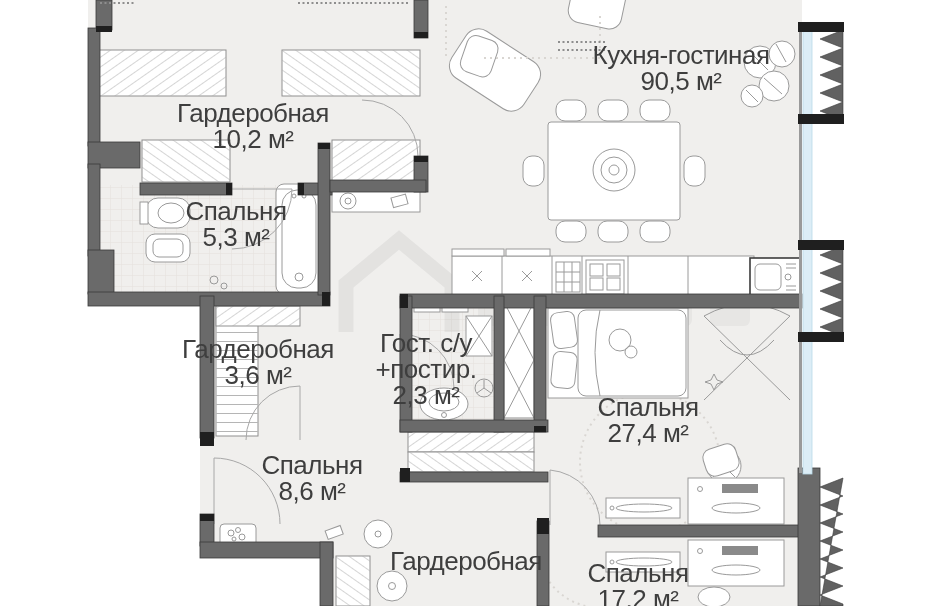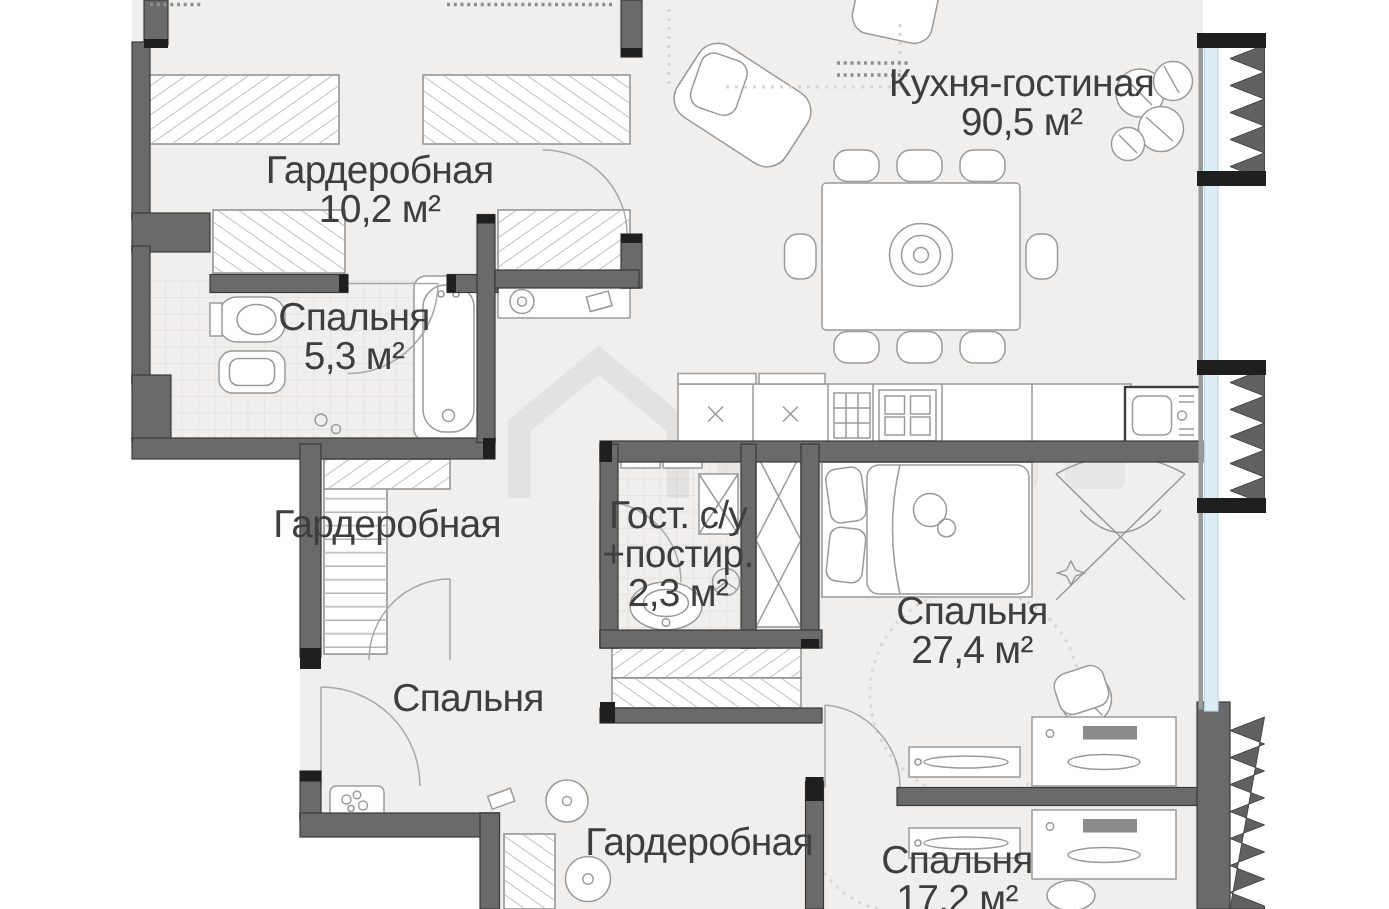--- a/index.html
+++ b/index.html
@@ -335,32 +335,34 @@
 <div class="room-label" style="left:253px;top:100px">
   <div>Гардеробная</div>
   <div>10,2 м²</div>
 </div>
 <div class="room-label" style="left:236px;top:198px">
   <div>Спальня</div>
   <div>5,3 м²</div>
 </div>
 <div class="room-label" style="left:258px;top:336px">
   <div>Гардеробная</div>
-</div>
-<div class="room-label" style="left:452px;top:330px">
+  <div>3,6 м²</div>
+</div>
+<div class="room-label" style="left:426px;top:330px">
   <div>Гост. с/у</div>
   <div>+постир.</div>
   <div>2,3 м²</div>
 </div>
 <div class="room-label" style="left:648px;top:394px">
   <div>Спальня</div>
   <div>27,4 м²</div>
 </div>
 <div class="room-label" style="left:312px;top:452px">
   <div>Спальня</div>
+  <div>8,6 м²</div>
 </div>
 <div class="room-label" style="left:466px;top:548px">
   <div>Гардеробная</div>
 </div>
 <div class="room-label" style="left:638px;top:560px">
   <div>Спальня</div>
   <div>17,2 м²</div>
 </div>
 </div>
 

